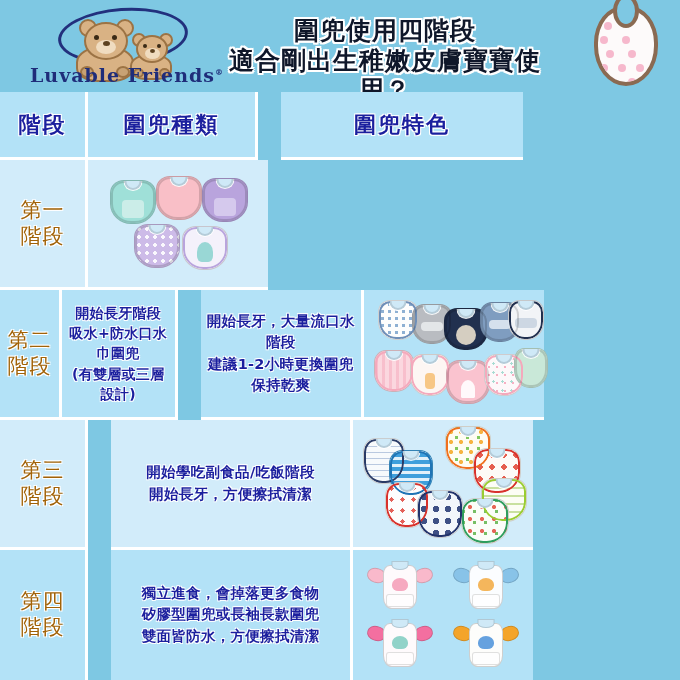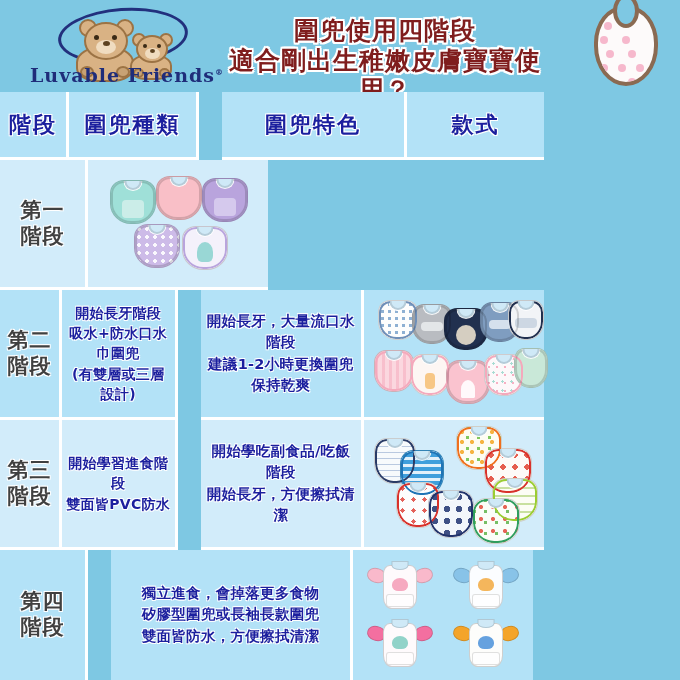--- a/index.html
+++ b/index.html
@@ -64,21 +64,21 @@
     position:absolute; left:0; top:58px; width:185px;
     text-align:center; color:#1f2d7a;
     font-family:"DejaVu Serif","Liberation Serif",serif;
     font-size:19px; font-weight:bold; letter-spacing:1px;
     white-space:nowrap;
   }
   .logo-word sup { font-size:8px; vertical-align:super; }
 
   .banner-title {
     position:absolute; left:215px; top:16px; width:340px;
-    text-align:center; color:#7f1d1d;
+    text-align:center; color:#0f172a;
     font-size:25px; font-weight:bold; line-height:1.18;
     letter-spacing:1px;
     text-shadow:
       -1.6px -1.6px 0 #ffffff,  1.6px -1.6px 0 #ffffff,
       -1.6px  1.6px 0 #ffffff,  1.6px  1.6px 0 #ffffff,
        0 -1.8px 0 #ffffff, 0 1.8px 0 #ffffff,
       -1.8px 0 0 #ffffff, 1.8px 0 0 #ffffff;
   }
   .banner-title .l2 { display:block; }
 
@@ -120,21 +120,21 @@
   .row.r1 .cell { background:#d2ecfa; }
   .row.r2 .cell { background:#b3e2f7; }
   .row.r3 .cell { background:#d2ecfa; }
   .row.r4 .cell { background:#b3e2f7; border-bottom:none; }
 
   .hdr-text {
     color:#1b1f9e; font-size:22px; font-weight:bold; letter-spacing:2px;
     text-shadow:-1px -1px 0 #fff,1px -1px 0 #fff,-1px 1px 0 #fff,1px 1px 0 #fff;
   }
   .stage-text {
-    color:#404040; font-size:21px; font-weight:bold; line-height:1.22;
+    color:#a16207; font-size:21px; font-weight:normal; line-height:1.22;
     letter-spacing:1px;
     text-shadow:-1px -1px 0 #fff,1px -1px 0 #fff,-1px 1px 0 #fff,1px 1px 0 #fff;
     white-space:pre-line;
   }
   .body-text {
     color:#1b1f9e; font-size:14px; font-weight:bold; line-height:1.45;
     letter-spacing:0.3px;
     text-shadow:-0.8px -0.8px 0 #fff,0.8px -0.8px 0 #fff,-0.8px 0.8px 0 #fff,0.8px 0.8px 0 #fff;
     white-space:pre-line;
   }
@@ -262,23 +262,20 @@
     <div class="row head">
       <div class="cell c1">
         <span class="hdr-text">階段</span>
       </div>
       <div class="cell c2">
         <span class="hdr-text">圍兜種類</span>
       </div>
       <div class="cell c3">
         <span class="hdr-text">圍兜特色</span>
       </div>
-      <div class="cell c4">
-        <span class="hdr-text">款式</span>
-      </div>
     </div>
 
     <div class="row body r1">
       <div class="cell c1">
         <span class="stage-text">第一
 階段</span>
       </div>
       <div class="cell c4">
         <div class="art">
           <div class="bib" style="left:18px;top:18px;background:#9fe0d8;">
@@ -376,24 +373,20 @@
               <div class="trim"></div>
             </div>
         </div>
       </div>
     </div>
 
     <div class="row body r3">
       <div class="cell c1">
         <span class="stage-text">第三
 階段</span>
-      </div>
-      <div class="cell c2">
-        <span class="body-text">開始學習進食階段
-雙面皆PVC防水</span>
       </div>
       <div class="cell c3">
         <span class="body-text">開始學吃副食品/吃飯階段
 開始長牙，方便擦拭清潔</span>
       </div>
       <div class="cell c4">
         <div class="art">
           <div class="bib" style="left:6px;top:16px;width:42px;height:46px;background:#f7fafc;">
               <div class="neckhole"></div>
               <div class="trim" style="border-color:#2a3b66;"></div>

